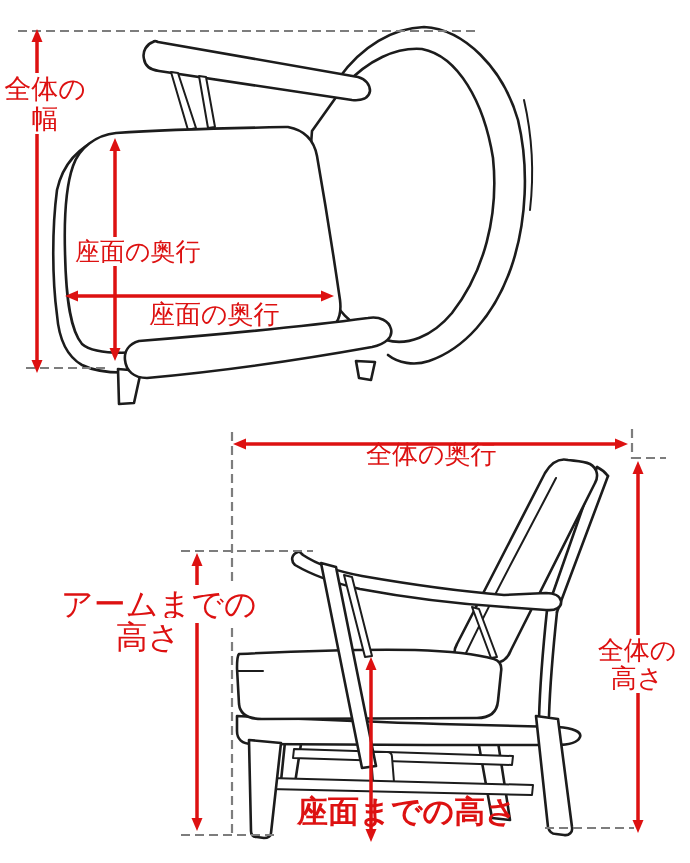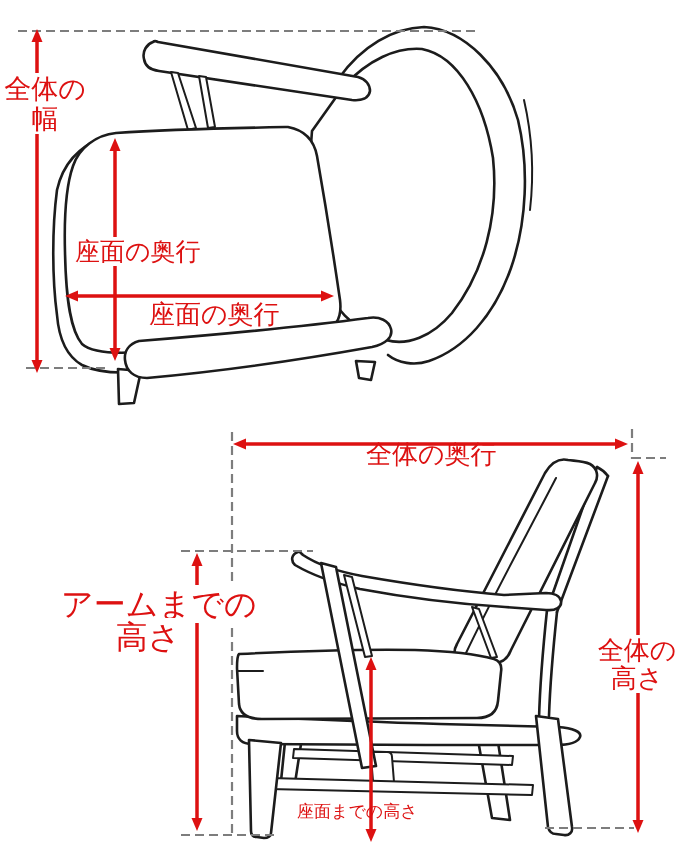--- a/index.html
+++ b/index.html
@@ -27,21 +27,21 @@
   .dim-label span{padding:0 1px;}
   .dim-label .bg{background:#fff;}
   .center{text-align:center;}
   
   .lbl-overall-width{left:0px;top:74px;width:90px;font-size:27px;line-height:30px;}
   .lbl-seat-width{left:74px;top:238px;font-size:25px;line-height:27px;}
   .lbl-seat-depth{left:148px;top:300px;font-size:26px;line-height:28px;}
   .lbl-overall-depth{left:365px;top:410px;font-size:26px;line-height:28px;margin-top:30px;}
   .lbl-arm-height{left:60px;top:588px;width:176px;font-size:32px;line-height:33px;}
   .lbl-overall-height{left:592px;top:636px;width:90px;font-size:26px;line-height:28px;}
-  .lbl-seat-height{left:296px;top:798px;font-size:17px;line-height:27px;}
+  .lbl-seat-height{left:296px;top:798px;font-size:31px;line-height:27px;font-weight:bold;}
 </style>
 </head>
 <body>
 
 <div class="stage">
 
   <svg width="690" height="863" viewBox="0 0 690 863">
 
     <g>
 

